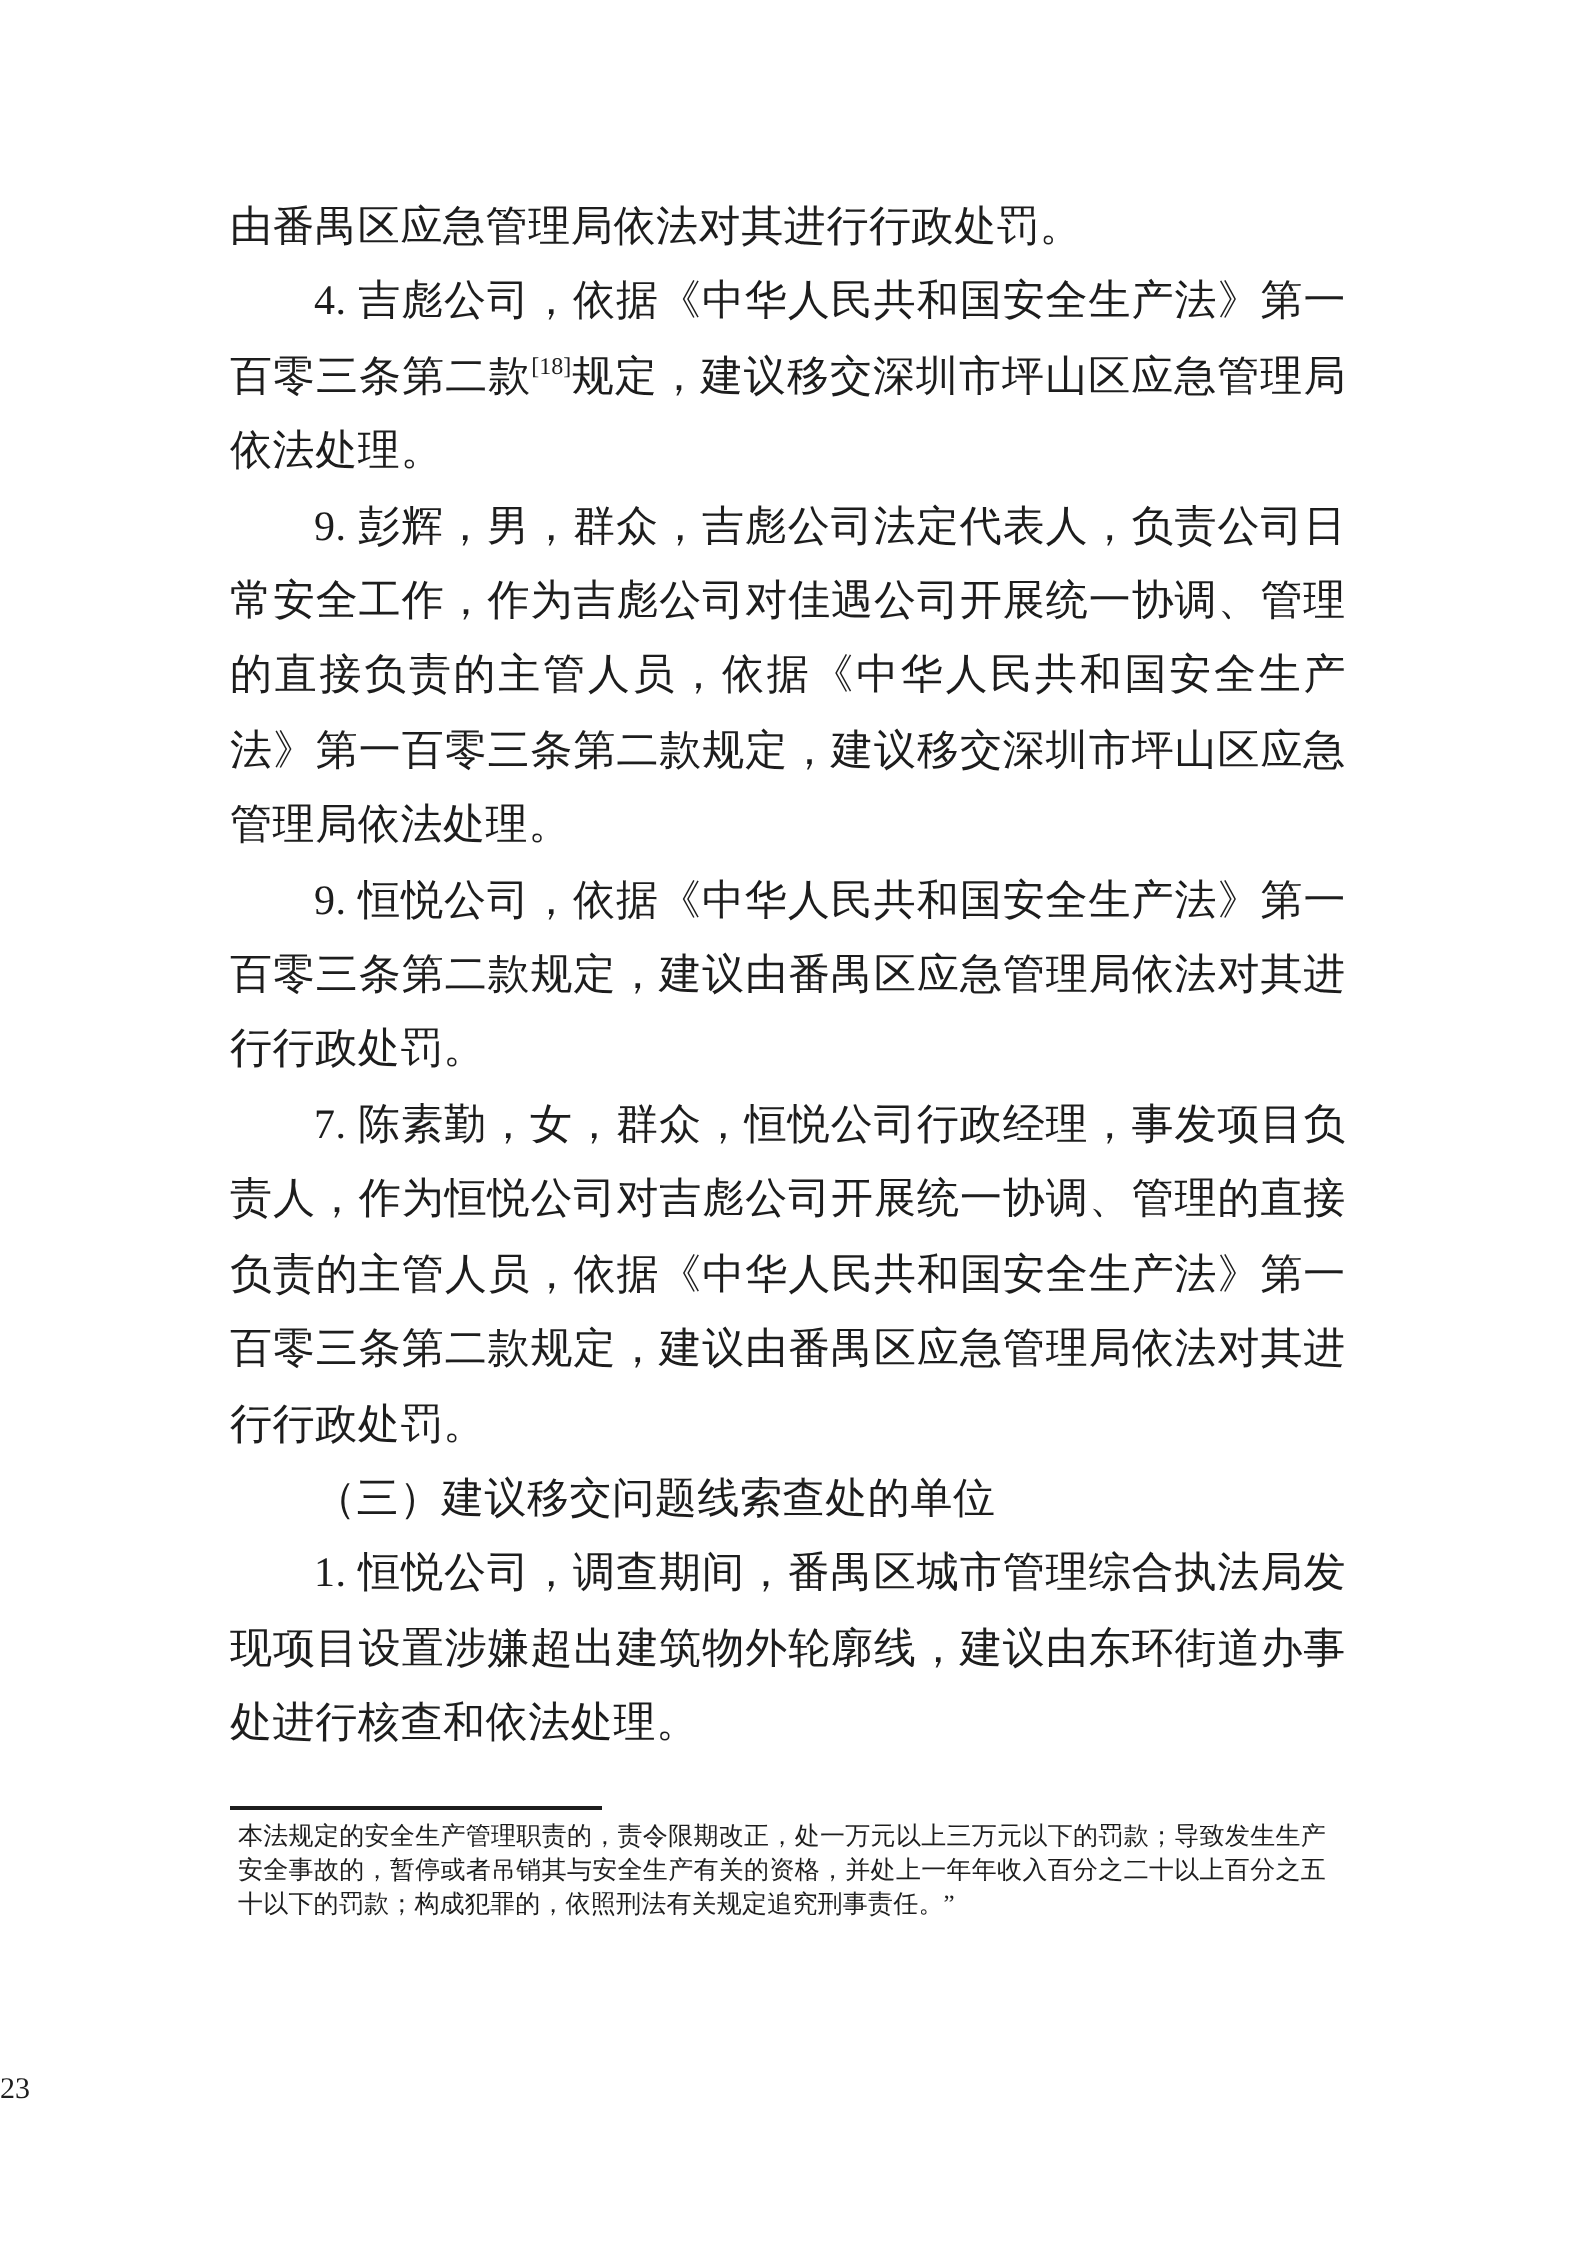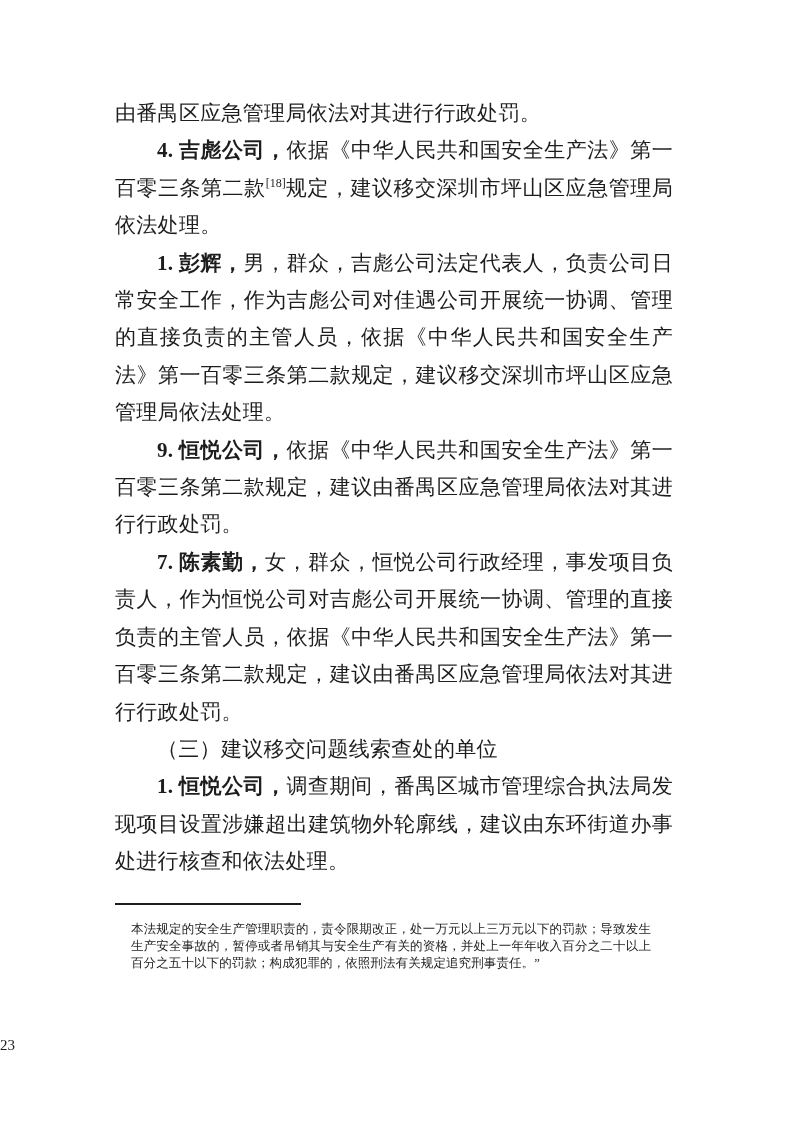--- a/index.html
+++ b/index.html
@@ -31,21 +31,21 @@
     margin: 0;
     padding: 0;
     text-indent: 2em;
     font-size: 21px;
     font-weight: normal;
   }
   .body-text p.no-indent {
     text-indent: 0;
   }
   .lead {
-    font-weight: bold;
+    font-weight: normal;
   }
   .heading-line {
     font-weight: bold;
   }
   sup.fnref {
     font-size: 12px;
     line-height: 0;
     vertical-align: super;
     letter-spacing: 0;
   }
@@ -59,21 +59,21 @@
     text-align: justify;
     letter-spacing: 0.1px;
   }
   .fn-rule {
     width: 186px;
     height: 0;
     border-top: 2px solid #1d1d1d;
     margin-bottom: 5px;
   }
   .footnotes p {
-    margin: 16px;
+    margin: 4px;
     padding: 0;
     text-indent: 0;
   }
   .page-number {
     position: absolute;
     left: 0;
     top: 1037px;
     width: 793px;
     font-size: 15px;
     color: #1d1d1d;
@@ -83,21 +83,21 @@
 <body>
 
 <div class="page">
 
   <main class="body-text">
 
     <p class="no-indent"><span>由番禺区应急管理局依法对其进行行政处罚。</span></p>
 
     <p><strong class="lead">4. 吉彪公司，</strong><span>依据《中华人民共和国安全生产法》第一百零三条第二款</span><sup class="fnref">[18]</sup><span>规定，建议移交深圳市坪山区应急管理局依法处理。</span></p>
 
-    <p><strong class="lead">1. 彭辉，</strong><span>男，群众，吉彪公司法定代表人，负责公司日常安全工作，作为吉彪公司对佳遇公司开展统一协调、管理的直接负责的主管人员，依据《中华人民共和国安全生产法》第一百零三条第二款规定，建议移交深圳市坪山区应急管理局依法处理。</span></p>
+    <p><strong class="lead">9. 彭辉，</strong><span>男，群众，吉彪公司法定代表人，负责公司日常安全工作，作为吉彪公司对佳遇公司开展统一协调、管理的直接负责的主管人员，依据《中华人民共和国安全生产法》第一百零三条第二款规定，建议移交深圳市坪山区应急管理局依法处理。</span></p>
 
     <p><strong class="lead">9. 恒悦公司，</strong><span>依据《中华人民共和国安全生产法》第一百零三条第二款规定，建议由番禺区应急管理局依法对其进行行政处罚。</span></p>
 
     <p><strong class="lead">7. 陈素勤，</strong><span>女，群众，恒悦公司行政经理，事发项目负责人，作为恒悦公司对吉彪公司开展统一协调、管理的直接负责的主管人员，依据《中华人民共和国安全生产法》第一百零三条第二款规定，建议由番禺区应急管理局依法对其进行行政处罚。</span></p>
 
     <h3 class="heading-line">（三）建议移交问题线索查处的单位</h3>
 
     <p><strong class="lead">1. 恒悦公司，</strong><span>调查期间，番禺区城市管理综合执法局发现项目设置涉嫌超出建筑物外轮廓线，建议由东环街道办事处进行核查和依法处理。</span></p>
 
   </main>

